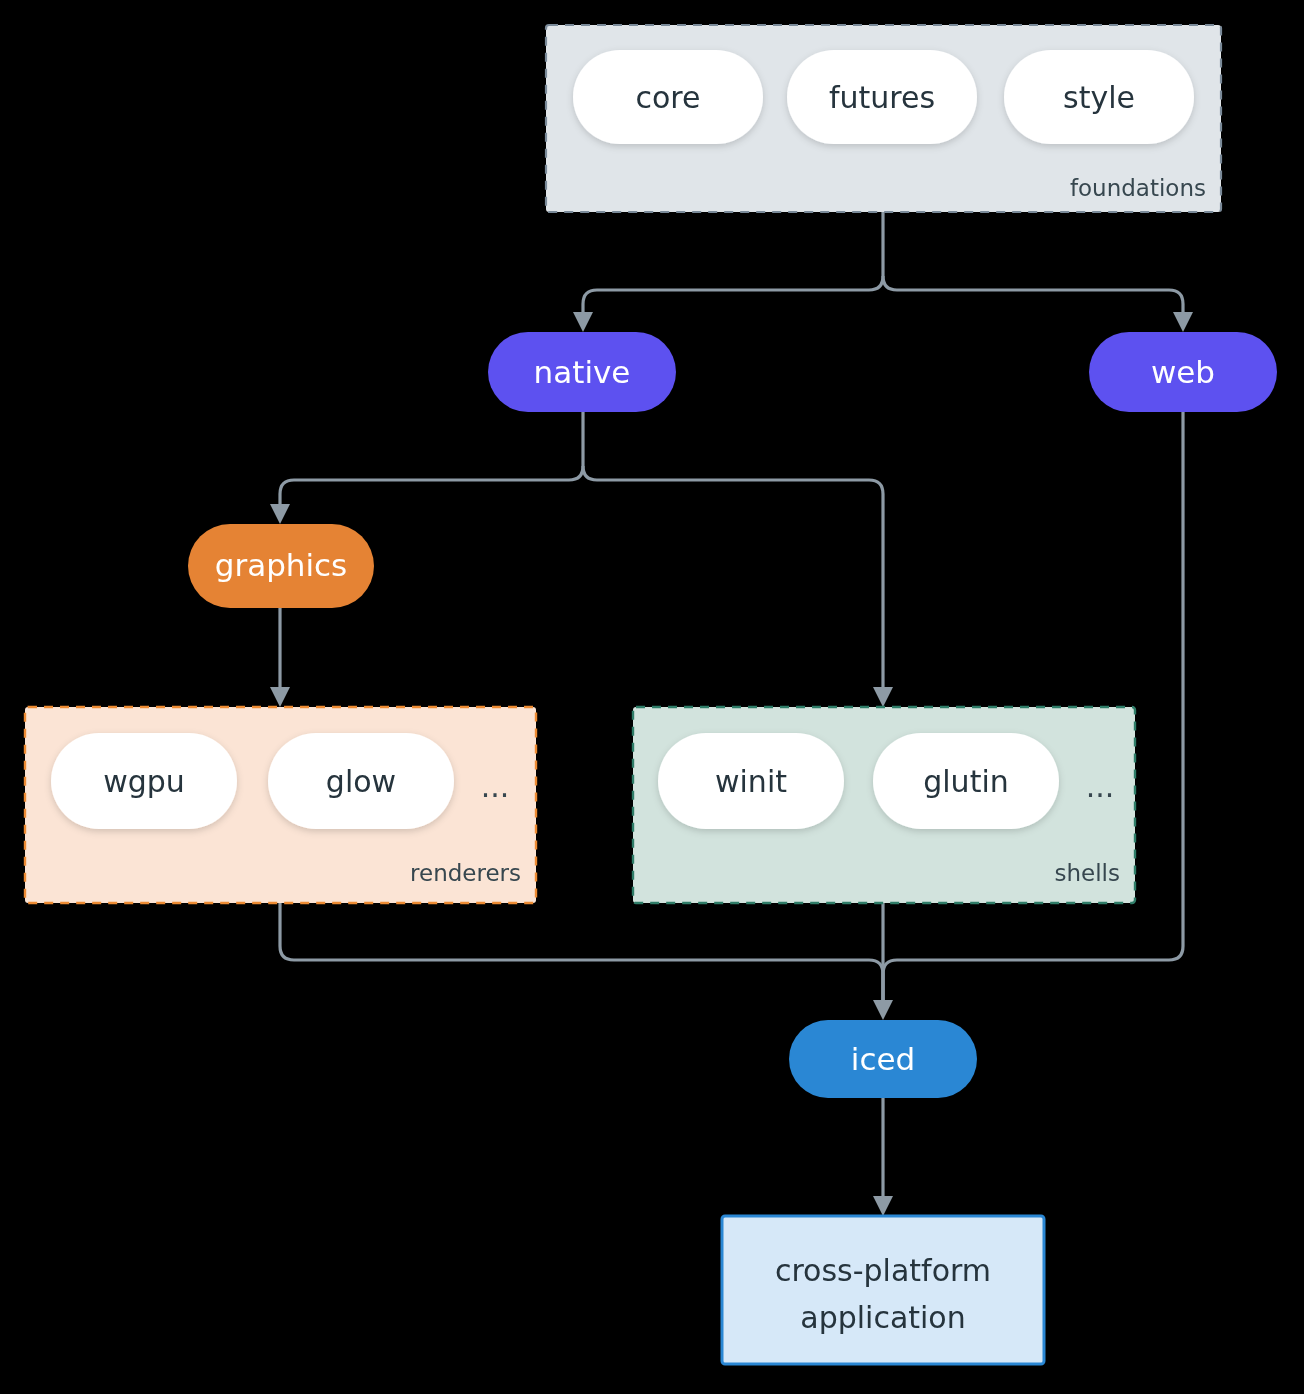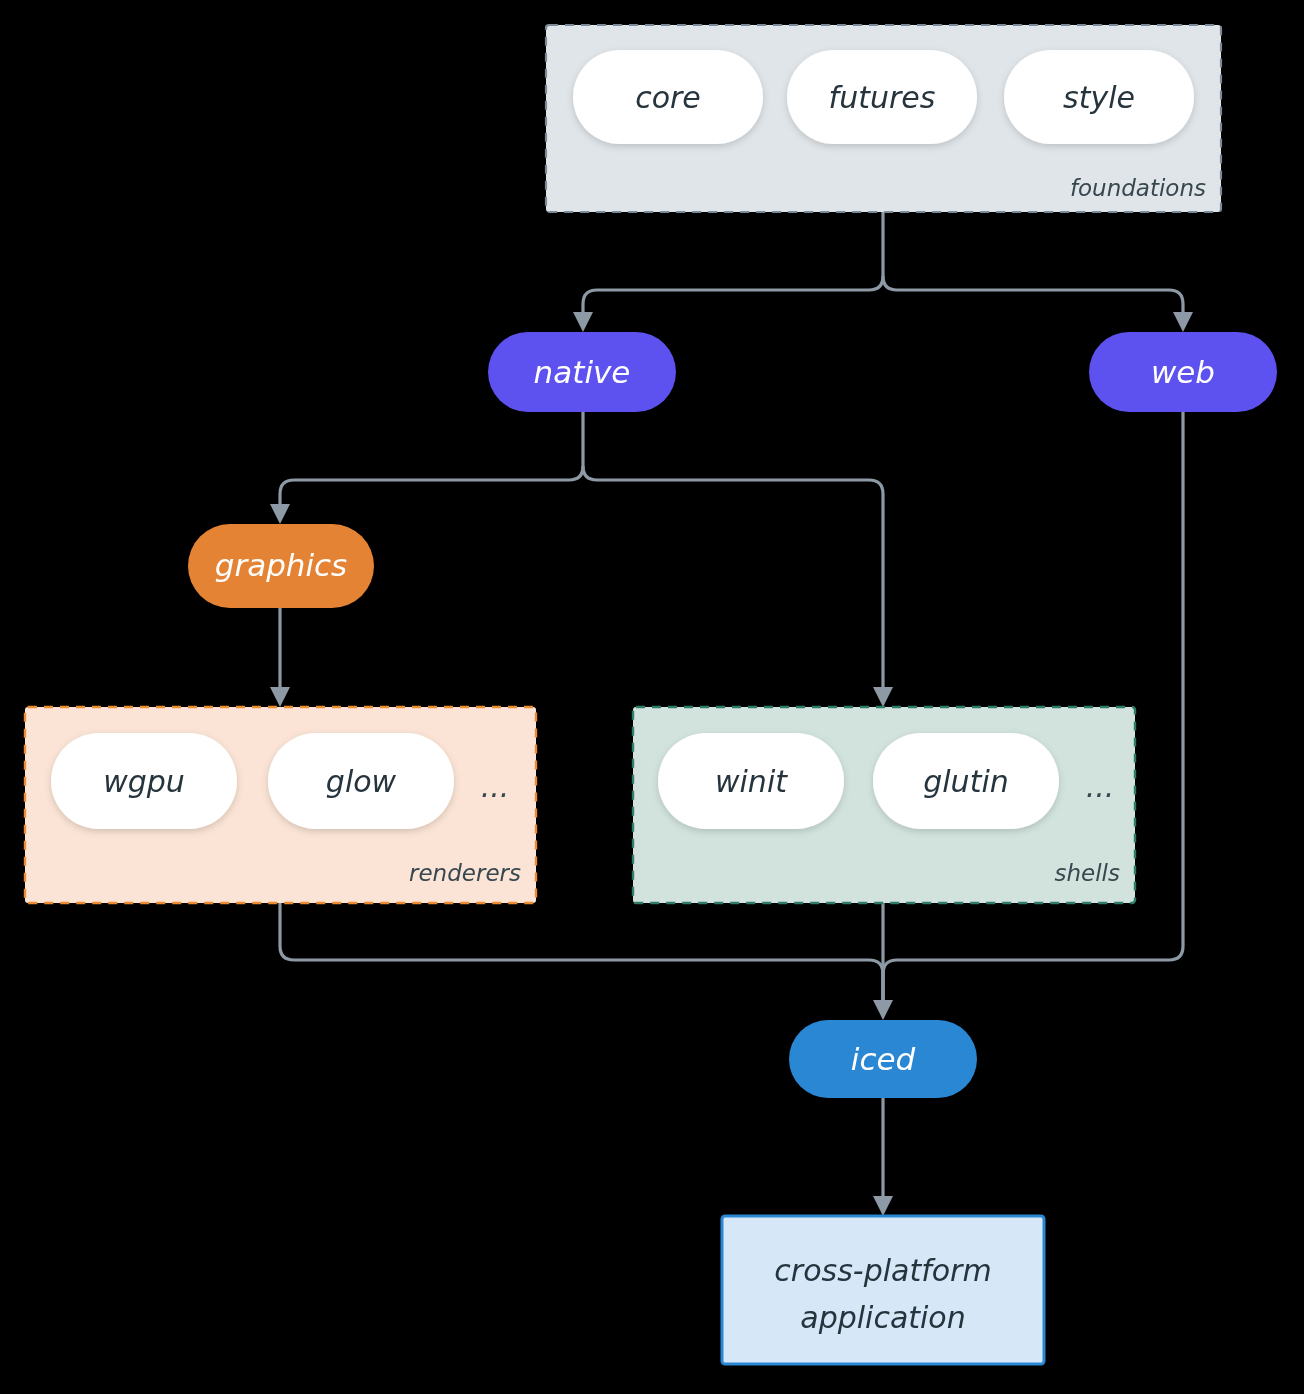--- a/index.html
+++ b/index.html
@@ -11,21 +11,20 @@
     width: 1304px;
     height: 1394px;
     font-family: "DejaVu Sans", "Liberation Sans", sans-serif;
     overflow: hidden;
   }
   #diagram-root {
     position: relative;
     width: 1304px;
     height: 1394px;
     background: #000000;
-    font-style: italic;
   }
   svg.canvas {
     position: absolute;
     top: 0;
     left: 0;
     width: 1304px;
     height: 1394px;
     display: block;
   }
   .grp-label {

